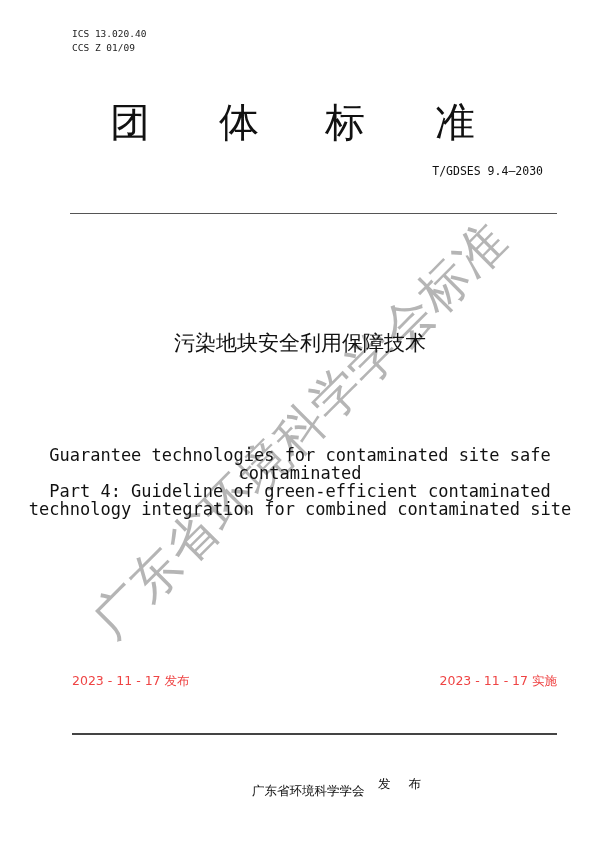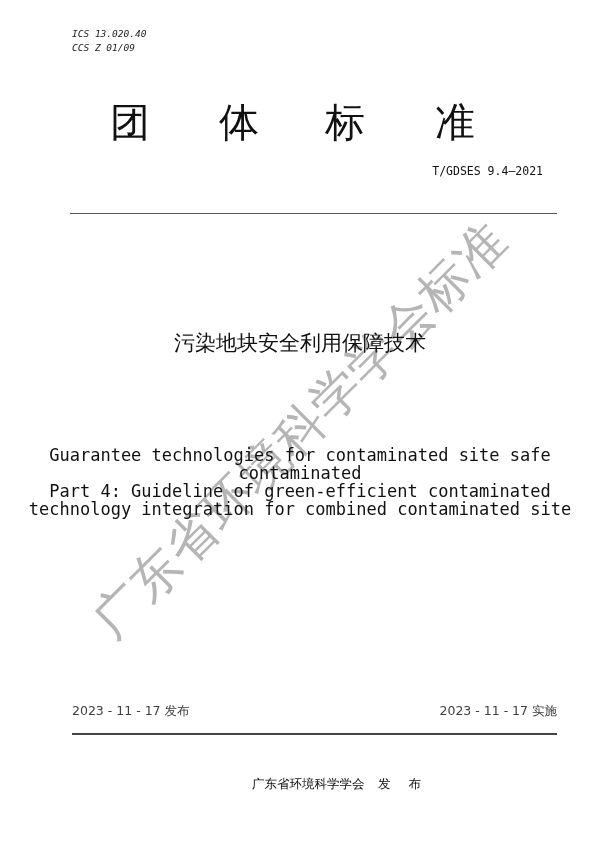--- a/index.html
+++ b/index.html
@@ -18,21 +18,21 @@
     .abs { position: absolute; }
 
     .codes {
       left: 72px;
       top: 27px;
       font-family: "DejaVu Sans Mono", "Liberation Mono", monospace;
       font-size: 9.5px;
       line-height: 14px;
       color: #222;
     }
-    .codes div { white-space: nowrap; font-style: italic; }
+    .codes div { white-space: nowrap; }
 
     .std-heading {
       top: 96px;
       left: 0;
       width: 600px;
       height: 56px;
     }
     .std-heading span {
       position: absolute;
       top: 0;
@@ -93,26 +93,26 @@
       font-size: 50px;
       line-height: 56px;
       color: rgba(120,120,120,0.55);
       white-space: nowrap;
       letter-spacing: 1px;
       pointer-events: none;
     }
 
     .date-row {
       left: 72px;
-      top: 702px;
+      top: 672px;
       width: 485px;
       height: 18px;
       font-size: 12.5px;
       line-height: 18px;
-      color: #404040;
+      color: #ef4444;
     }
     .date-row .left { position: absolute; left: 0; top: 0; white-space: nowrap; }
     .date-row .right { position: absolute; right: 0; top: 0; white-space: nowrap; }
 
     .rule-bottom {
       left: 72px;
       top: 733px;
       width: 485px;
       height: 0;
       border-top: 2px solid #444;
@@ -120,39 +120,39 @@
 
     .publisher {
       left: 0;
       top: 775px;
       width: 600px;
       height: 18px;
       font-size: 12.5px;
       line-height: 18px;
       color: #111;
     }
-    .publisher .org { position: absolute; left: 252px; top: 0; white-space: nowrap; }
+    .publisher .org { position: absolute; left: 252px; top: 8px; white-space: nowrap; font-family: Liberation Mono, monospace; }
     .publisher .action { position: absolute; left: 378px; top: 0; white-space: nowrap; word-spacing: 14px; letter-spacing: 0; }
   </style>
 </head>
 <body>
 
 <div class="abs codes">
   <div>ICS 13.020.40</div>
   <div>CCS Z 01/09</div>
 </div>
 
 <div class="abs std-heading">
   <span style="left:105px;">团</span>
   <span style="left:214px;">体</span>
   <span style="left:320px;">标</span>
   <span style="left:430px;">准</span>
 </div>
 
-<div class="abs std-number">T/GDSES 9.4—2021</div>
+<div class="abs std-number">T/GDSES 9.4—2030</div>
 
 <div class="abs rule-top"></div>
 
 <div class="abs watermark">广东省环境科学学会标准</div>
 
 <div class="abs cn-title">
   <div>污染地块安全利用保障技术</div>
 </div>
 
 <div class="abs en-title">

